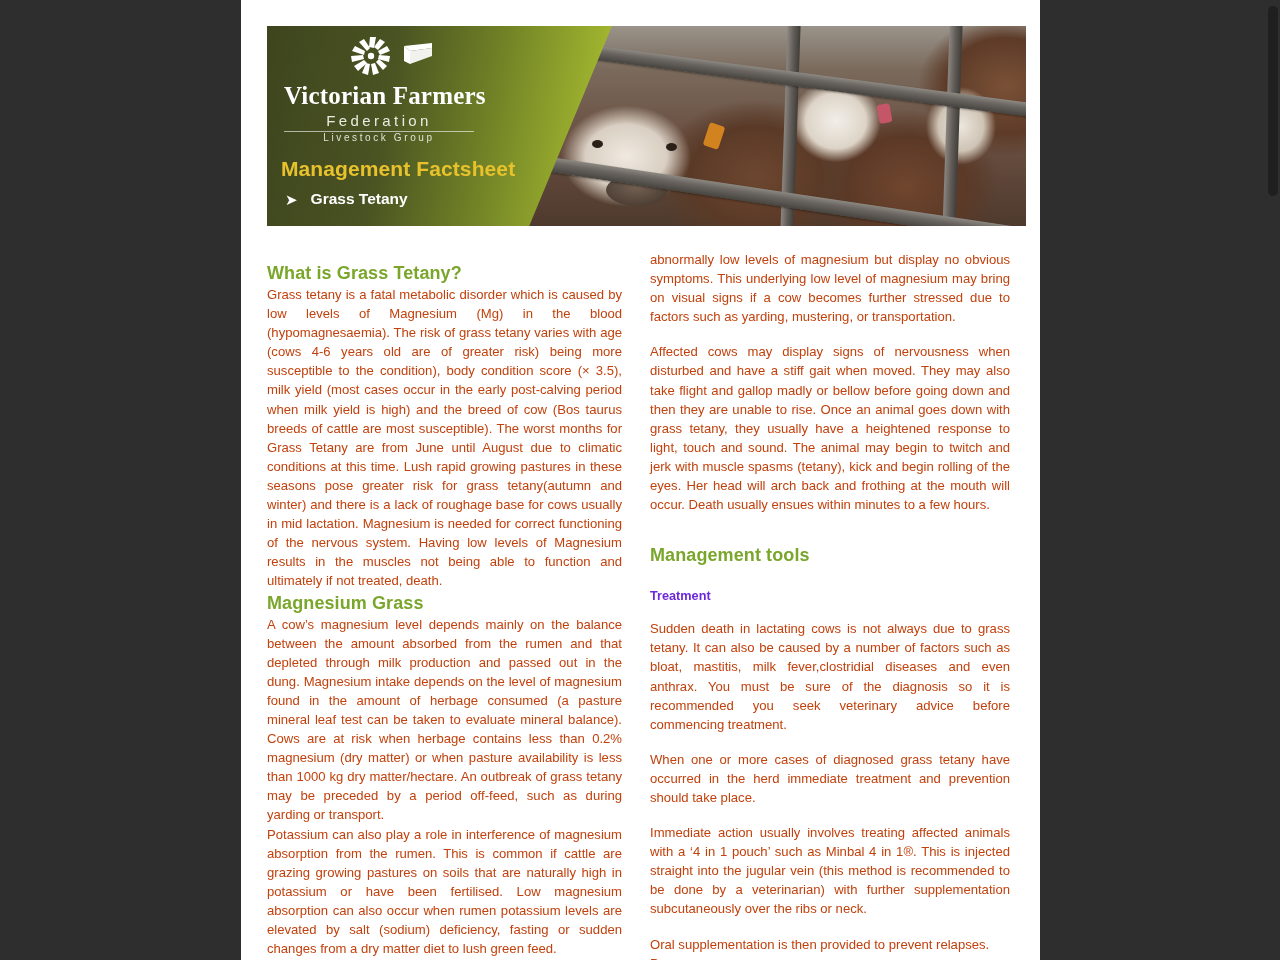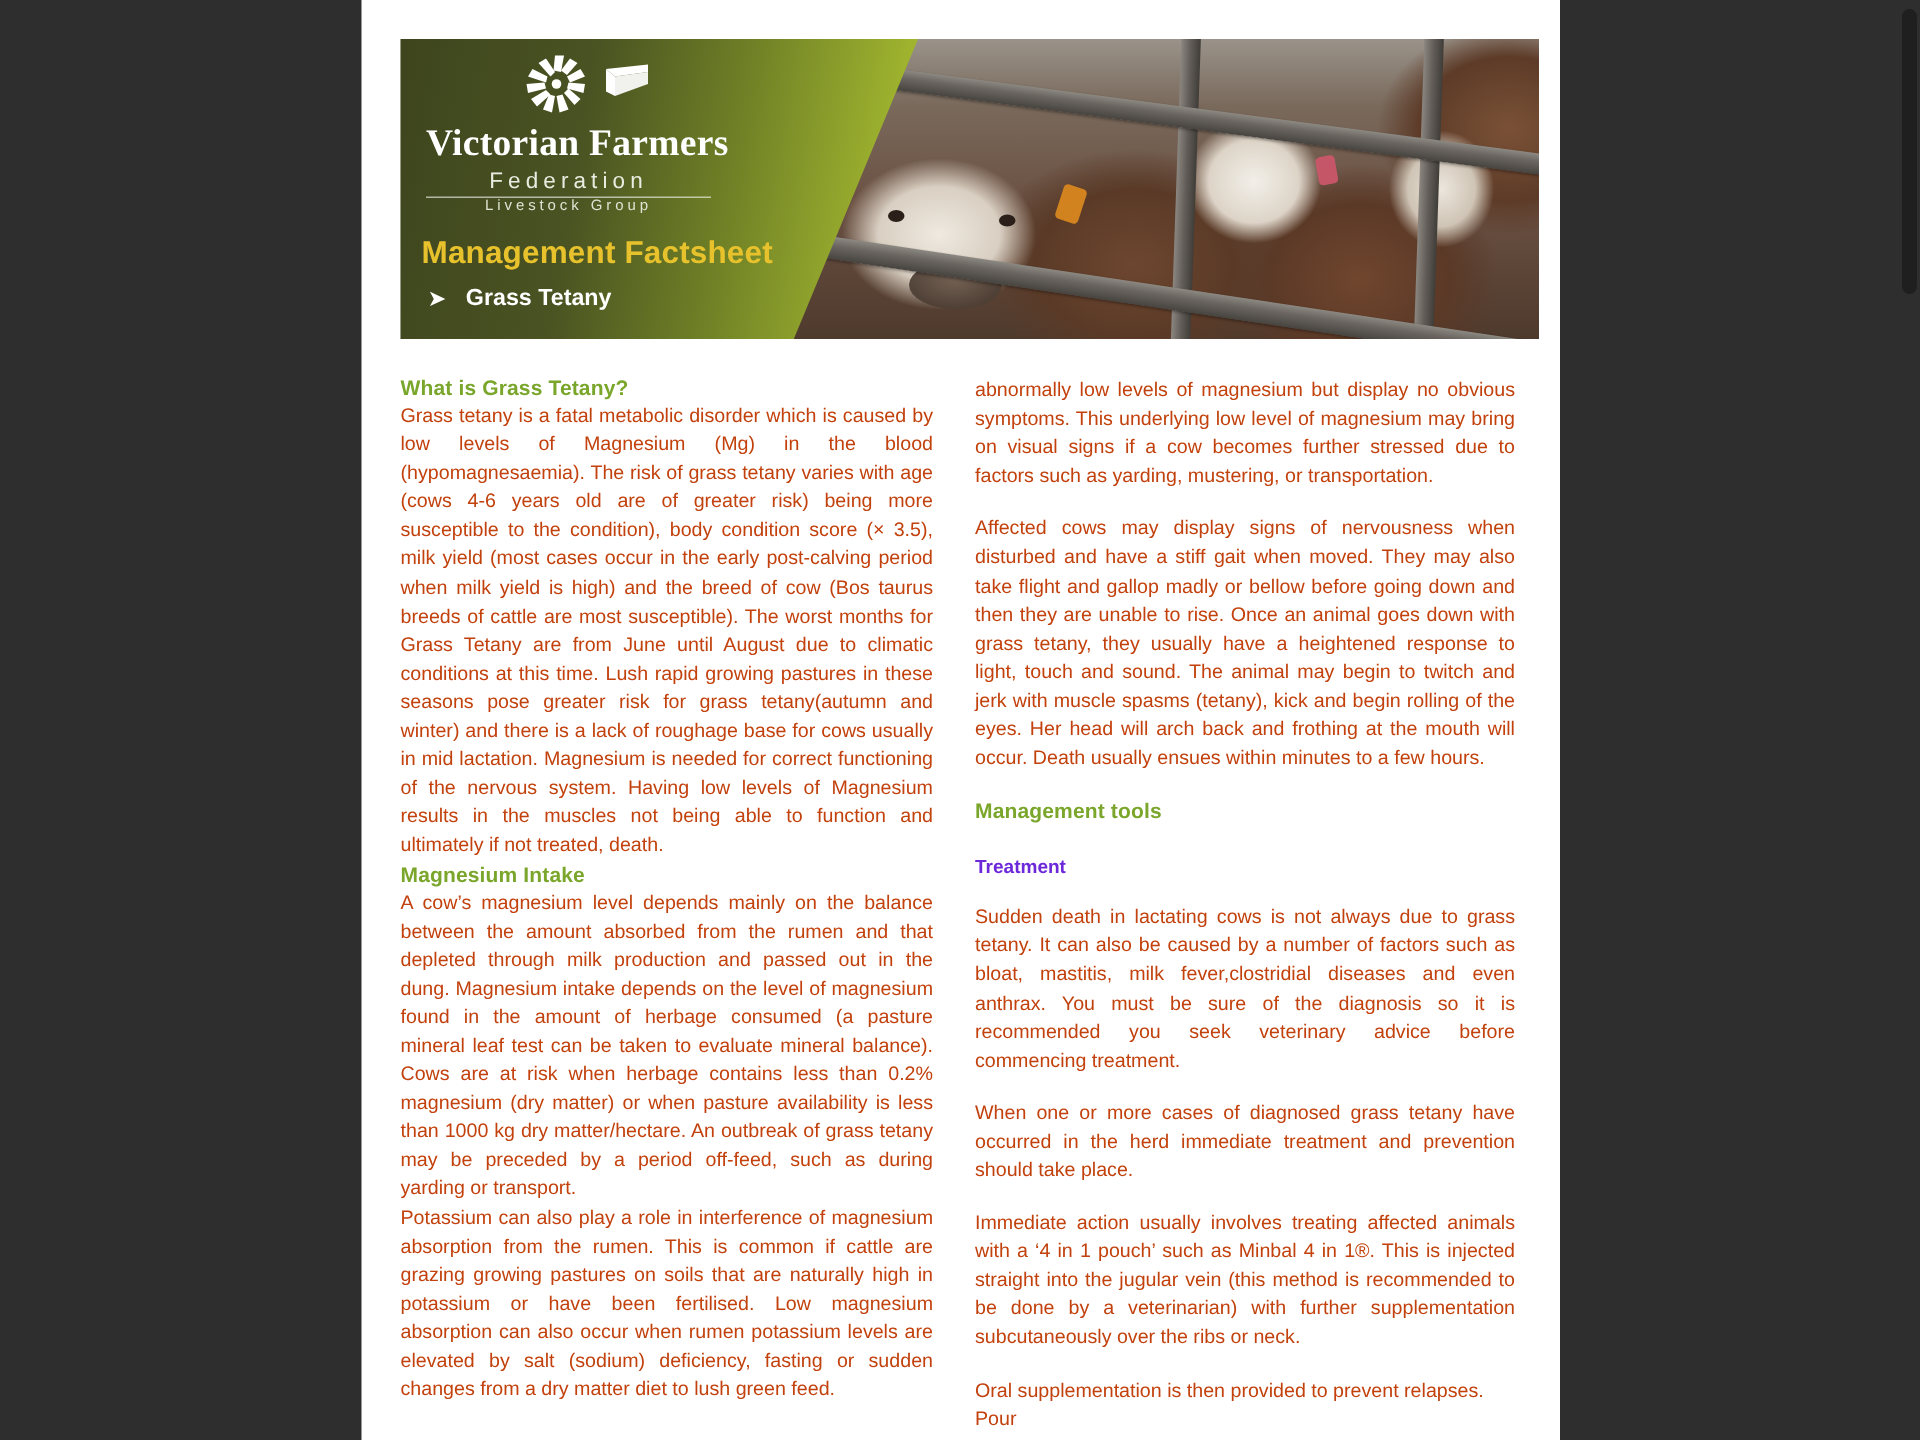--- a/index.html
+++ b/index.html
@@ -180,23 +180,23 @@
     position: absolute;
     left: 26px; top: 250px;
     width: 759px;
     display: flex;
     gap: 28px;
   }
   .col { width: 355px; }
   .col-right { width: 360px; }
 
   h2.sect {
-    margin: 0 0 1px 0;
+    margin: 13px 0 1px 0;
     color: #7aa62b;
-    font-size: 14px;
+    font-size: 18px;
     font-weight: bold;
     letter-spacing: .1px;
   }
   h2.sect.mt { margin-top: 2px; }
   h3.subsect {
     margin: 0;
     color: #6d28d9;
     font-size: 12.7px;
     font-weight: bold;
   }
@@ -273,21 +273,21 @@
     </div>
 
     <div class="columns">
 
       <div class="col">
 
         <h2 class="sect">What is Grass Tetany?</h2>
 
         <p class="body"><span>Grass tetany is a fatal metabolic disorder which is caused by low levels of Magnesium (Mg) in the blood (hypomagnesaemia). The risk of grass tetany varies with age (cows 4-6 years old are of greater risk) being more susceptible to the condition), body condition score (× 3.5), milk yield (most cases occur in the early post-calving period when milk yield is high) and the breed of cow (</span><span class="ital">Bos taurus</span><span> breeds of cattle are most susceptible). The worst months for Grass Tetany are from June until August due to climatic conditions at this time.  Lush rapid growing pastures in these seasons pose greater risk for grass tetany(autumn and winter) and there is a lack of roughage base for cows usually in mid lactation. Magnesium is needed for correct functioning of the nervous system. Having low levels of Magnesium results in the muscles not being able to function and ultimately if not treated, death.</span></p>
 
-        <h2 class="sect mt">Magnesium Intake</h2>
+        <h2 class="sect mt">Magnesium Grass</h2>
 
         <p class="body">A cow’s magnesium level depends mainly on the balance between the amount absorbed from the rumen and that depleted through milk production and passed out in the dung. Magnesium intake depends on the level of magnesium found in the amount of herbage consumed (a pasture mineral leaf test can be taken to evaluate mineral balance). Cows are at risk when herbage contains less than 0.2% magnesium (dry matter) or when pasture availability is less than 1000 kg dry matter/hectare. An outbreak of grass tetany may be preceded by a period off-feed, such as during yarding or transport.</p>
 
         <p class="body"> Potassium can also play a role in interference of magnesium absorption from the rumen. This is common if cattle are grazing growing pastures on soils that are naturally high in potassium or have been fertilised.  Low magnesium absorption can also occur when rumen potassium levels are elevated by salt (sodium) deficiency, fasting or sudden changes from a dry matter diet to lush green feed.</p>
 
 
         <div class="spacer-18"></div>
 
       </div>
 

